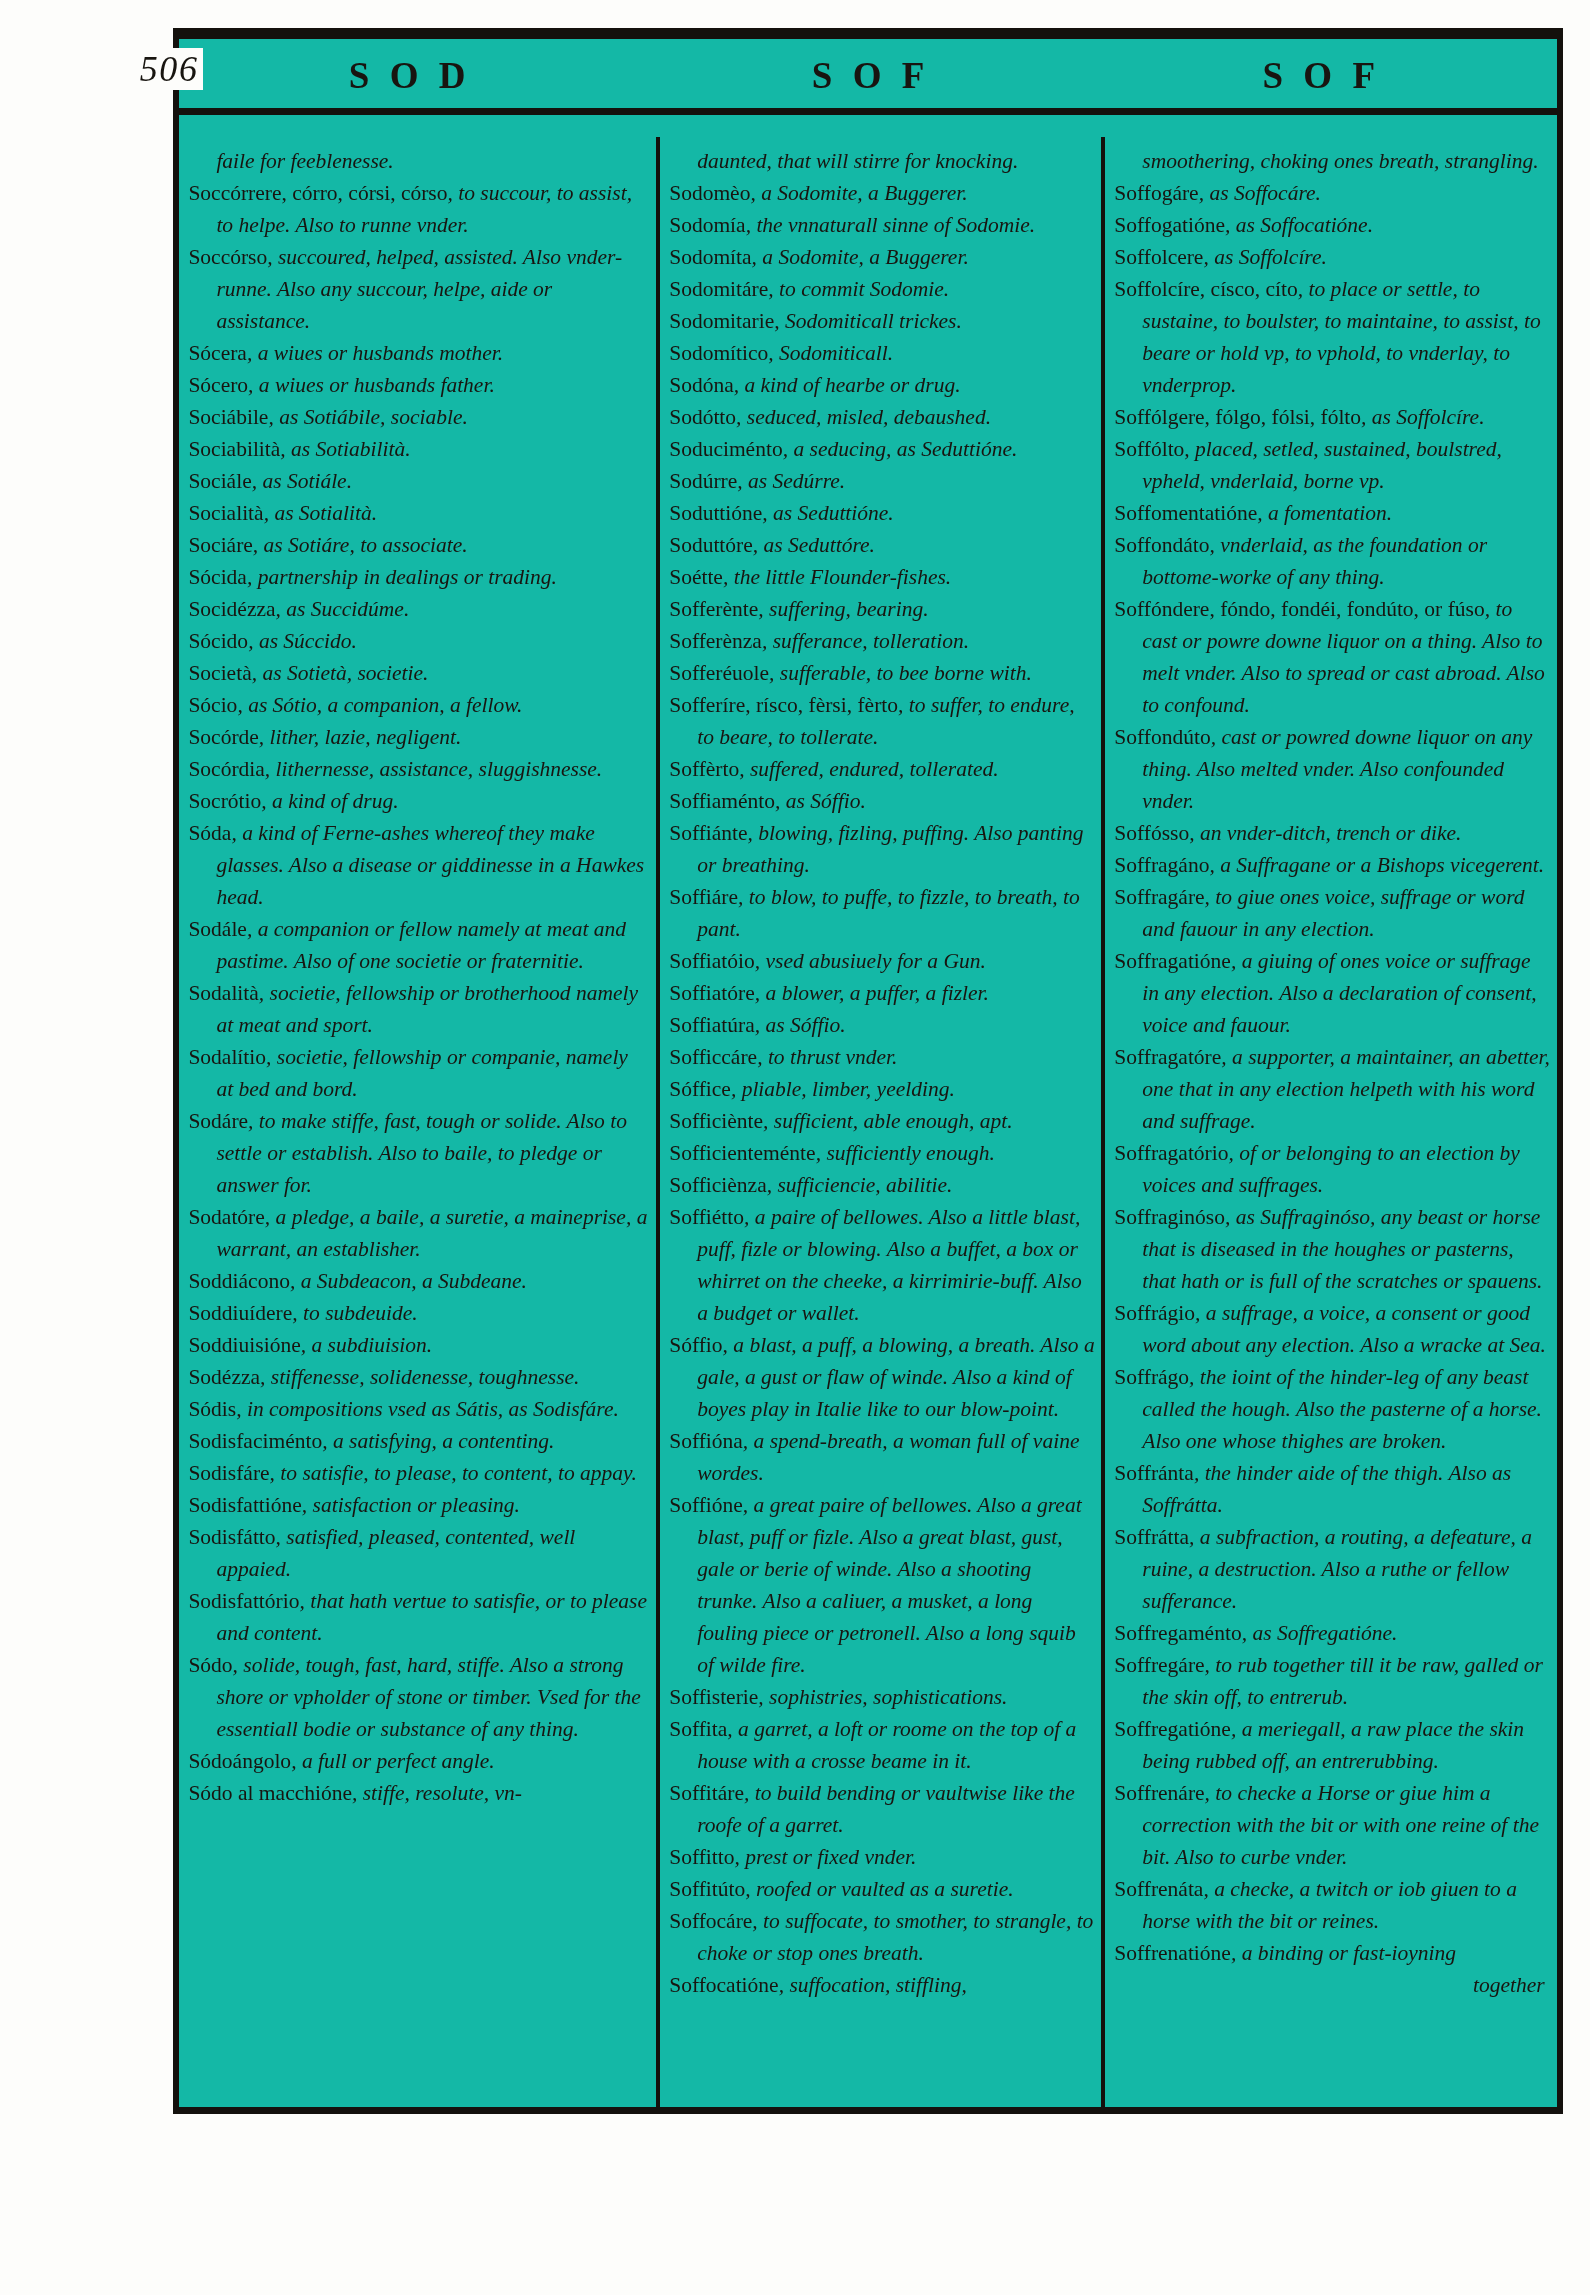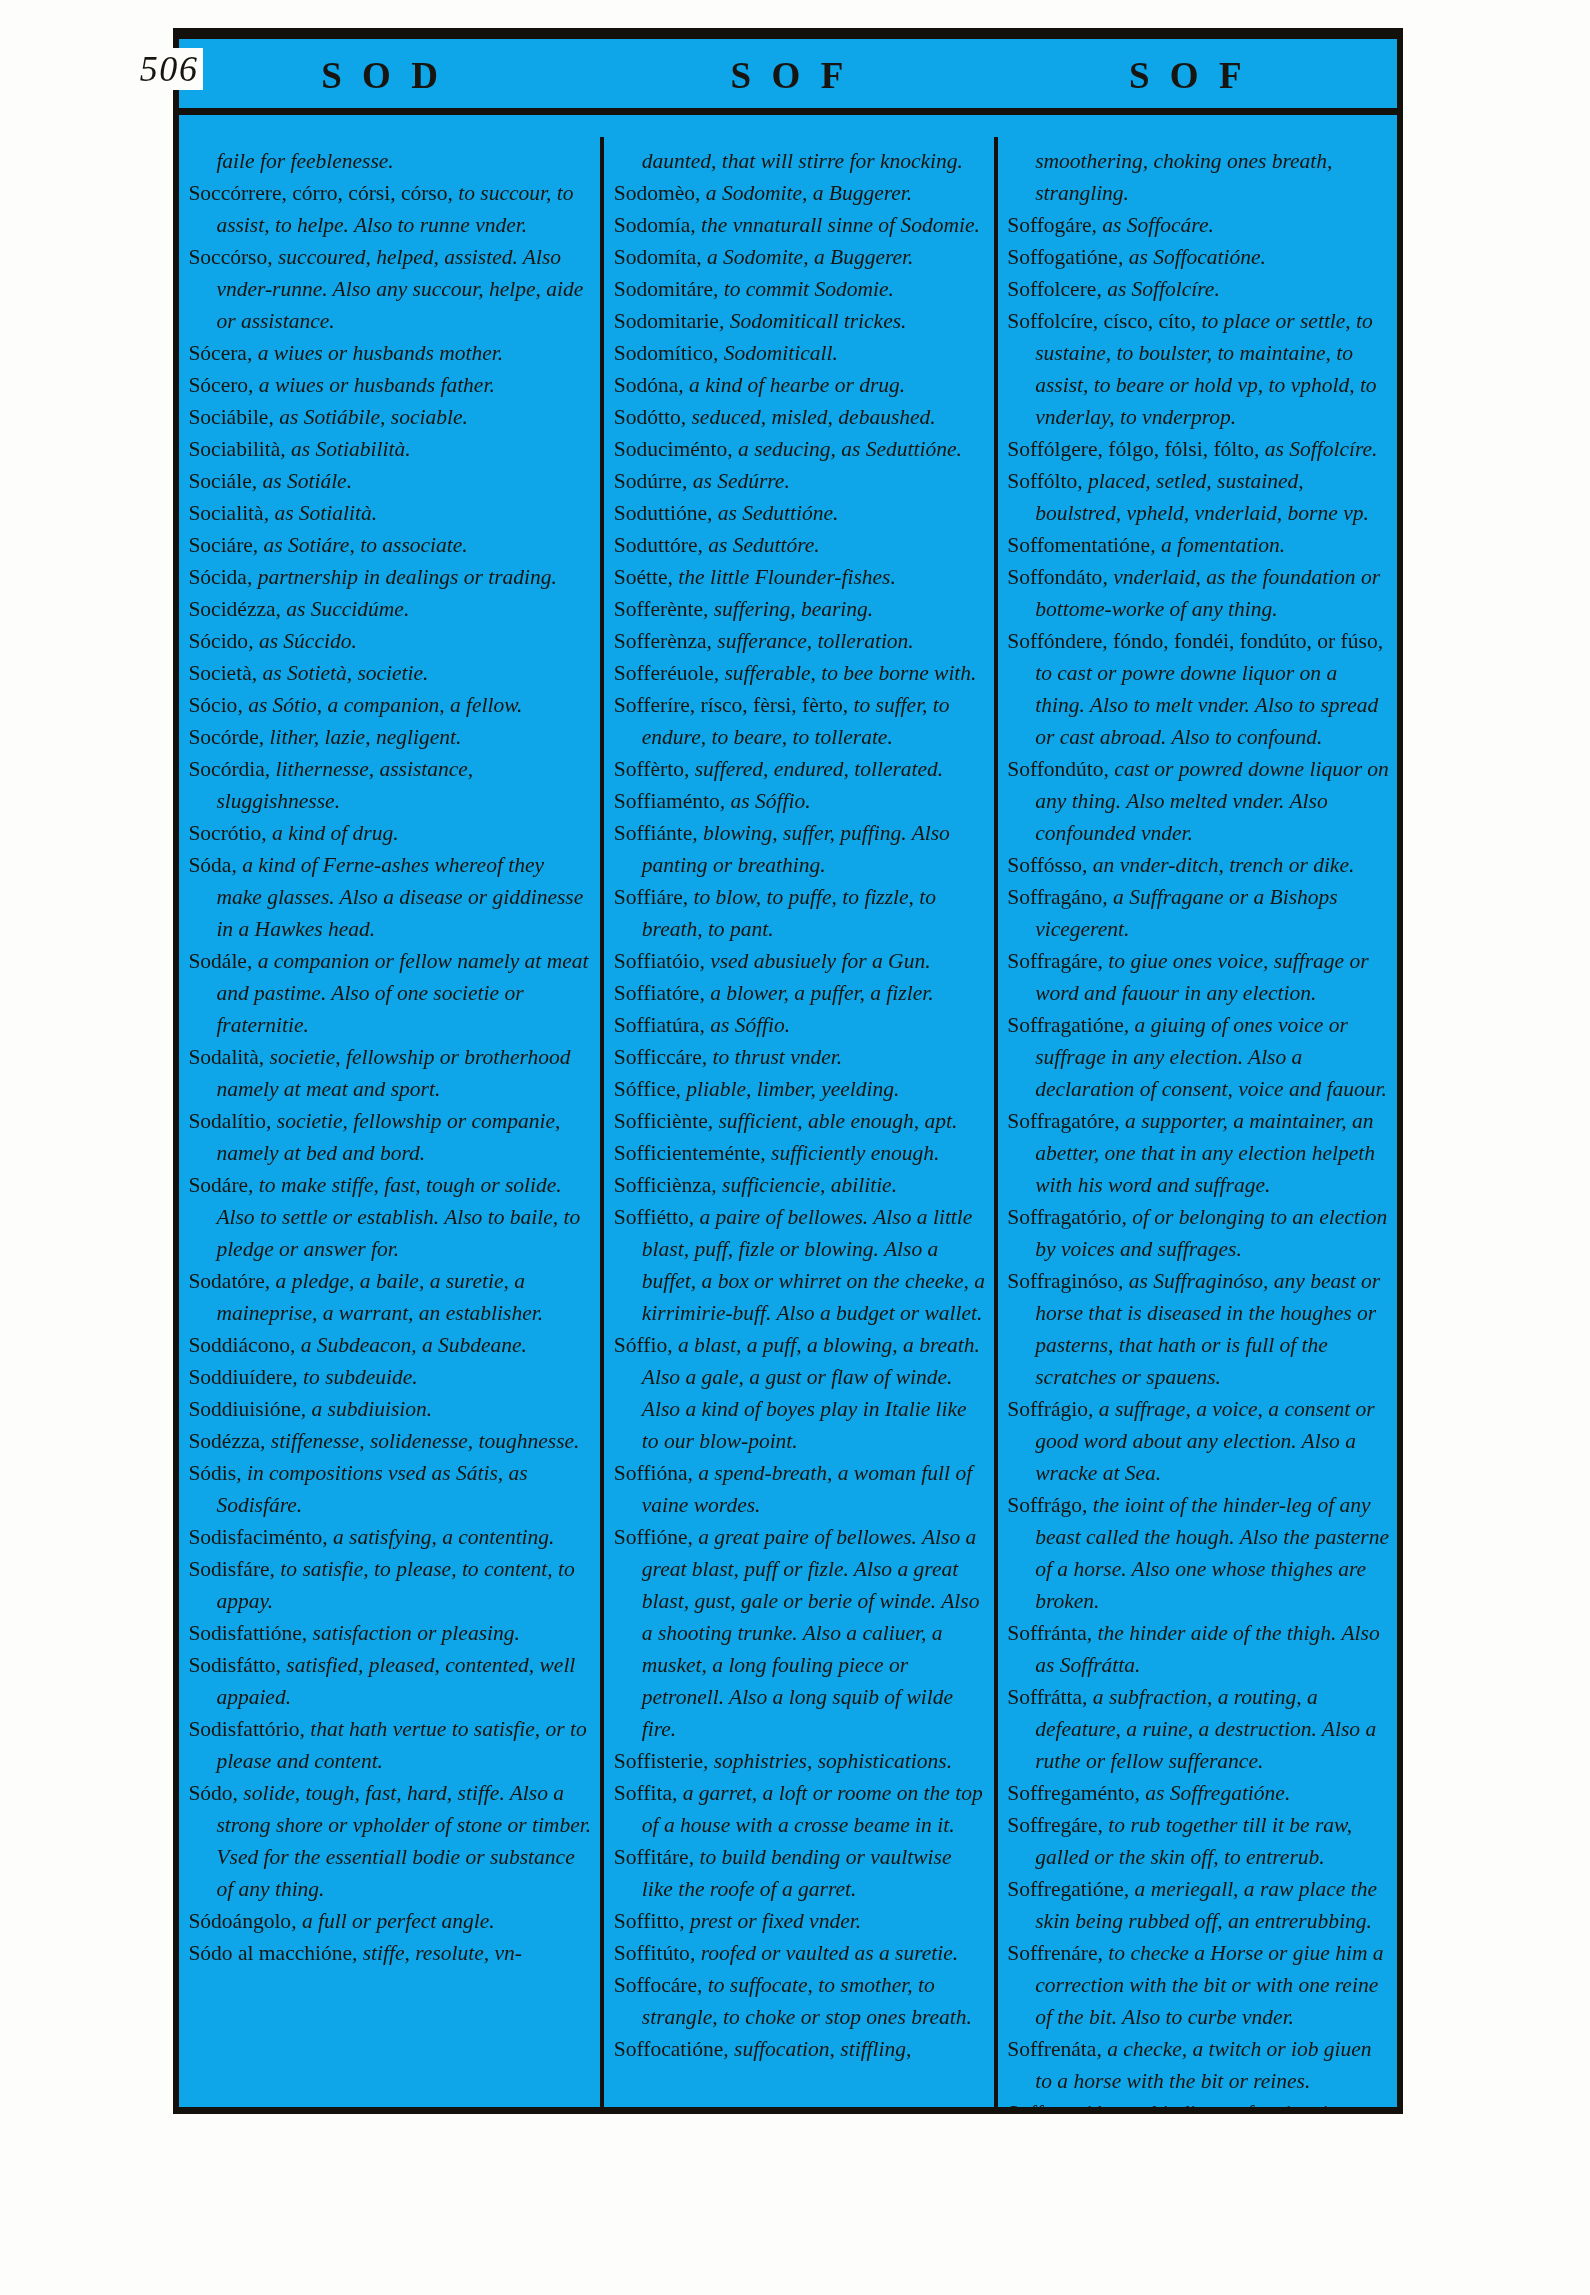--- a/index.html
+++ b/index.html
@@ -11,26 +11,26 @@
     overflow: hidden;
   }
   .page {
     position: absolute; inset: 0;
     background: #fdfdfb;
     color: #181510;
   }
   .frame {
     position: absolute;
     left: 173px; top: 28px;
-    width: 1230px; height: 2086px;
+    width: 1390px; height: 2086px;
     border: 6.2px solid #14110d;
     border-top-width: 11.7px;
     border-bottom-width: 7.8px;
     box-sizing: border-box;
-    background: #0ea5e9;
+    background: #14b8a6;
   }
   .header-row {
     height: 69px;
     border-bottom: 7px solid #14110d;
     display: flex;
     align-items: center;
     position: relative;
   }
   .page-number {
     position: absolute;
@@ -148,21 +148,21 @@
           <div class="entry"><span class="hw">Sodúrre</span><span class="gloss">, as Sedúrre.</span></div>
           <div class="entry"><span class="hw">Soduttióne</span><span class="gloss">, as Seduttióne.</span></div>
           <div class="entry"><span class="hw">Soduttóre</span><span class="gloss">, as Seduttóre.</span></div>
           <div class="entry"><span class="hw">Soétte</span><span class="gloss">, the little Flounder-fishes.</span></div>
           <div class="entry"><span class="hw">Sofferènte</span><span class="gloss">, suffering, bearing.</span></div>
           <div class="entry"><span class="hw">Sofferènza</span><span class="gloss">, sufferance, tolleration.</span></div>
           <div class="entry"><span class="hw">Sofferéuole</span><span class="gloss">, sufferable, to bee borne with.</span></div>
           <div class="entry"><span class="hw">Sofferíre, rísco, fèrsi, fèrto</span><span class="gloss">, to suffer, to endure, to beare, to tollerate.</span></div>
           <div class="entry"><span class="hw">Soffèrto</span><span class="gloss">, suffered, endured, tollerated.</span></div>
           <div class="entry"><span class="hw">Soffiaménto</span><span class="gloss">, as Sóffio.</span></div>
-          <div class="entry"><span class="hw">Soffiánte</span><span class="gloss">, blowing, suffer, puffing. Also panting or breathing.</span></div>
+          <div class="entry"><span class="hw">Soffiánte</span><span class="gloss">, blowing, fizling, puffing. Also panting or breathing.</span></div>
           <div class="entry"><span class="hw">Soffiáre</span><span class="gloss">, to blow, to puffe, to fizzle, to breath, to pant.</span></div>
           <div class="entry"><span class="hw">Soffiatóio</span><span class="gloss">, vsed abusiuely for a Gun.</span></div>
           <div class="entry"><span class="hw">Soffiatóre</span><span class="gloss">, a blower, a puffer, a fizler.</span></div>
           <div class="entry"><span class="hw">Soffiatúra</span><span class="gloss">, as Sóffio.</span></div>
           <div class="entry"><span class="hw">Sofficcáre</span><span class="gloss">, to thrust vnder.</span></div>
           <div class="entry"><span class="hw">Sóffice</span><span class="gloss">, pliable, limber, yeelding.</span></div>
           <div class="entry"><span class="hw">Sofficiènte</span><span class="gloss">, sufficient, able enough, apt.</span></div>
           <div class="entry"><span class="hw">Sofficienteménte</span><span class="gloss">, sufficiently enough.</span></div>
           <div class="entry"><span class="hw">Sofficiènza</span><span class="gloss">, sufficiencie, abilitie.</span></div>
           <div class="entry"><span class="hw">Soffiétto</span><span class="gloss">, a paire of bellowes. Also a little blast, puff, fizle or blowing. Also a buffet, a box or whirret on the cheeke, a kirrimirie-buff. Also a budget or wallet.</span></div>

